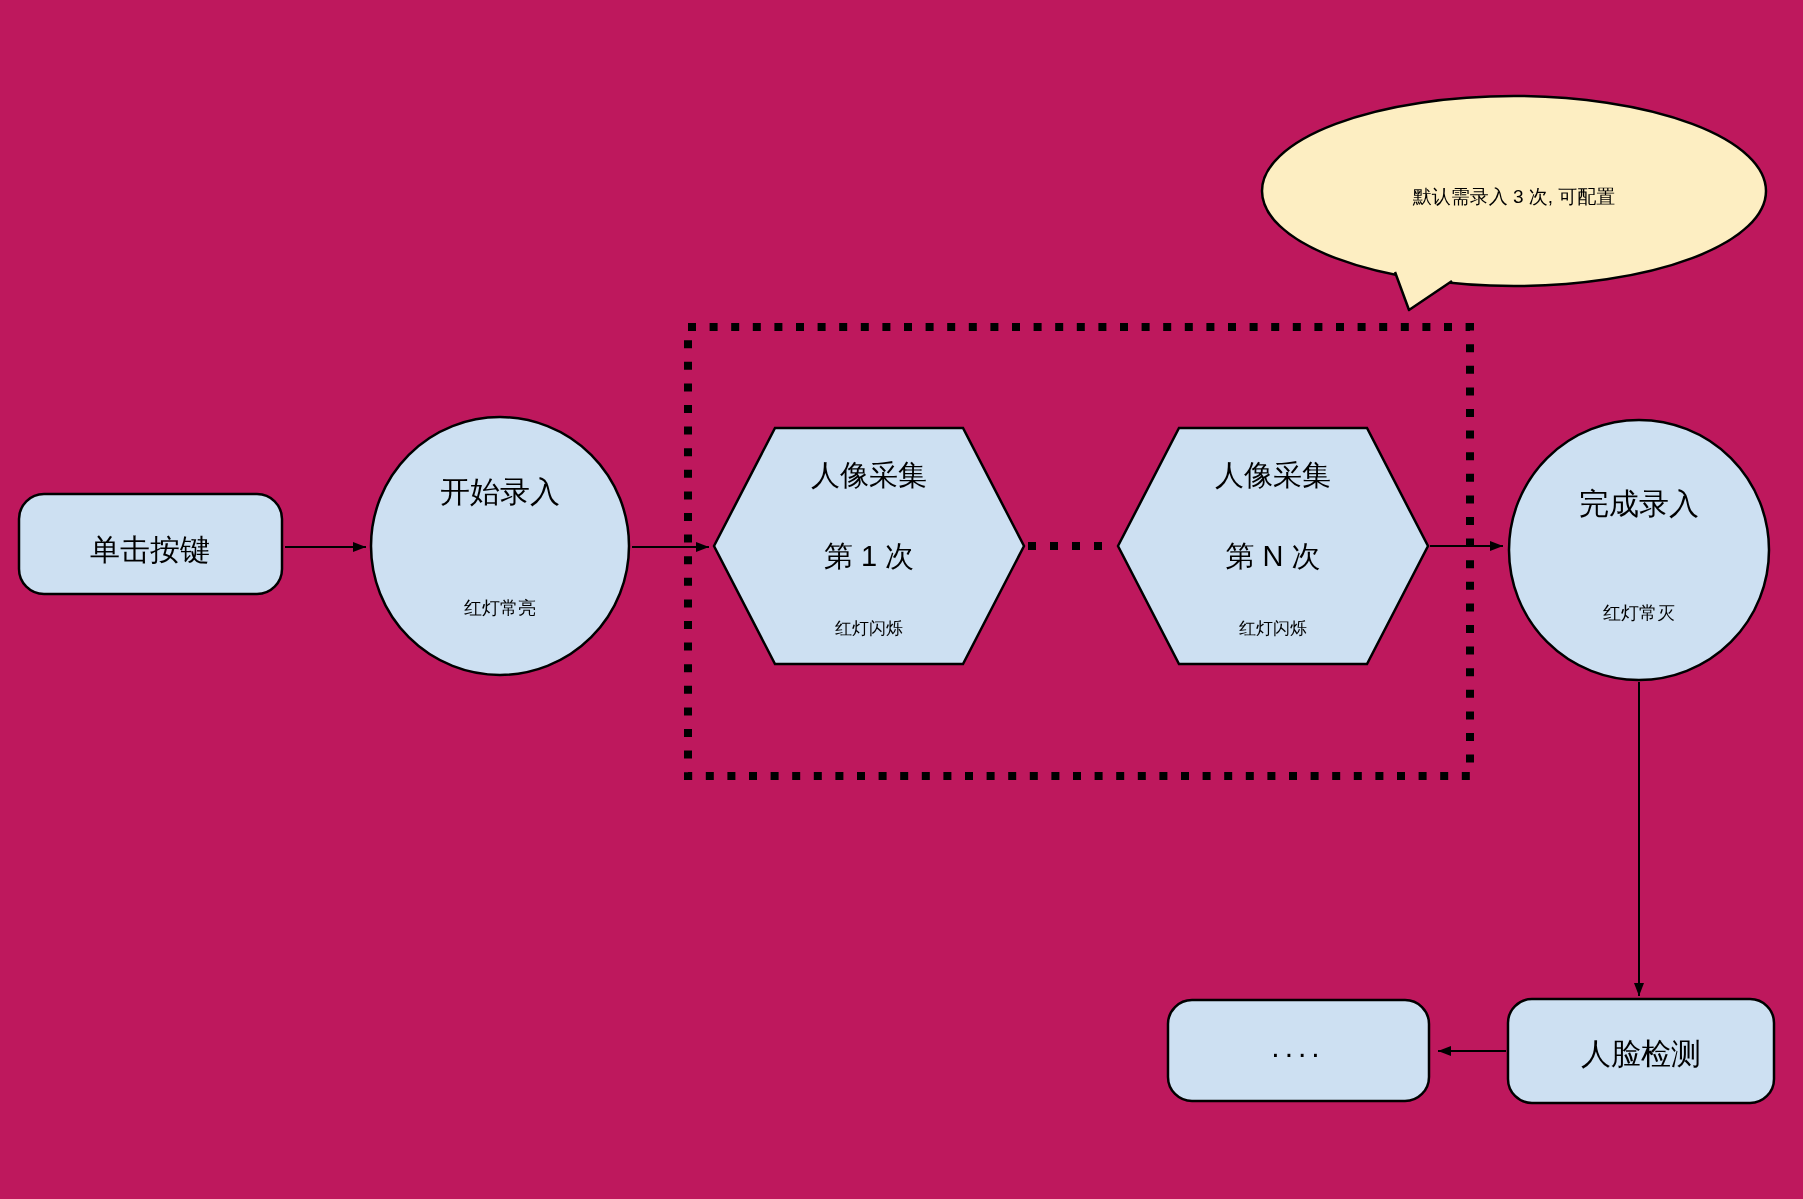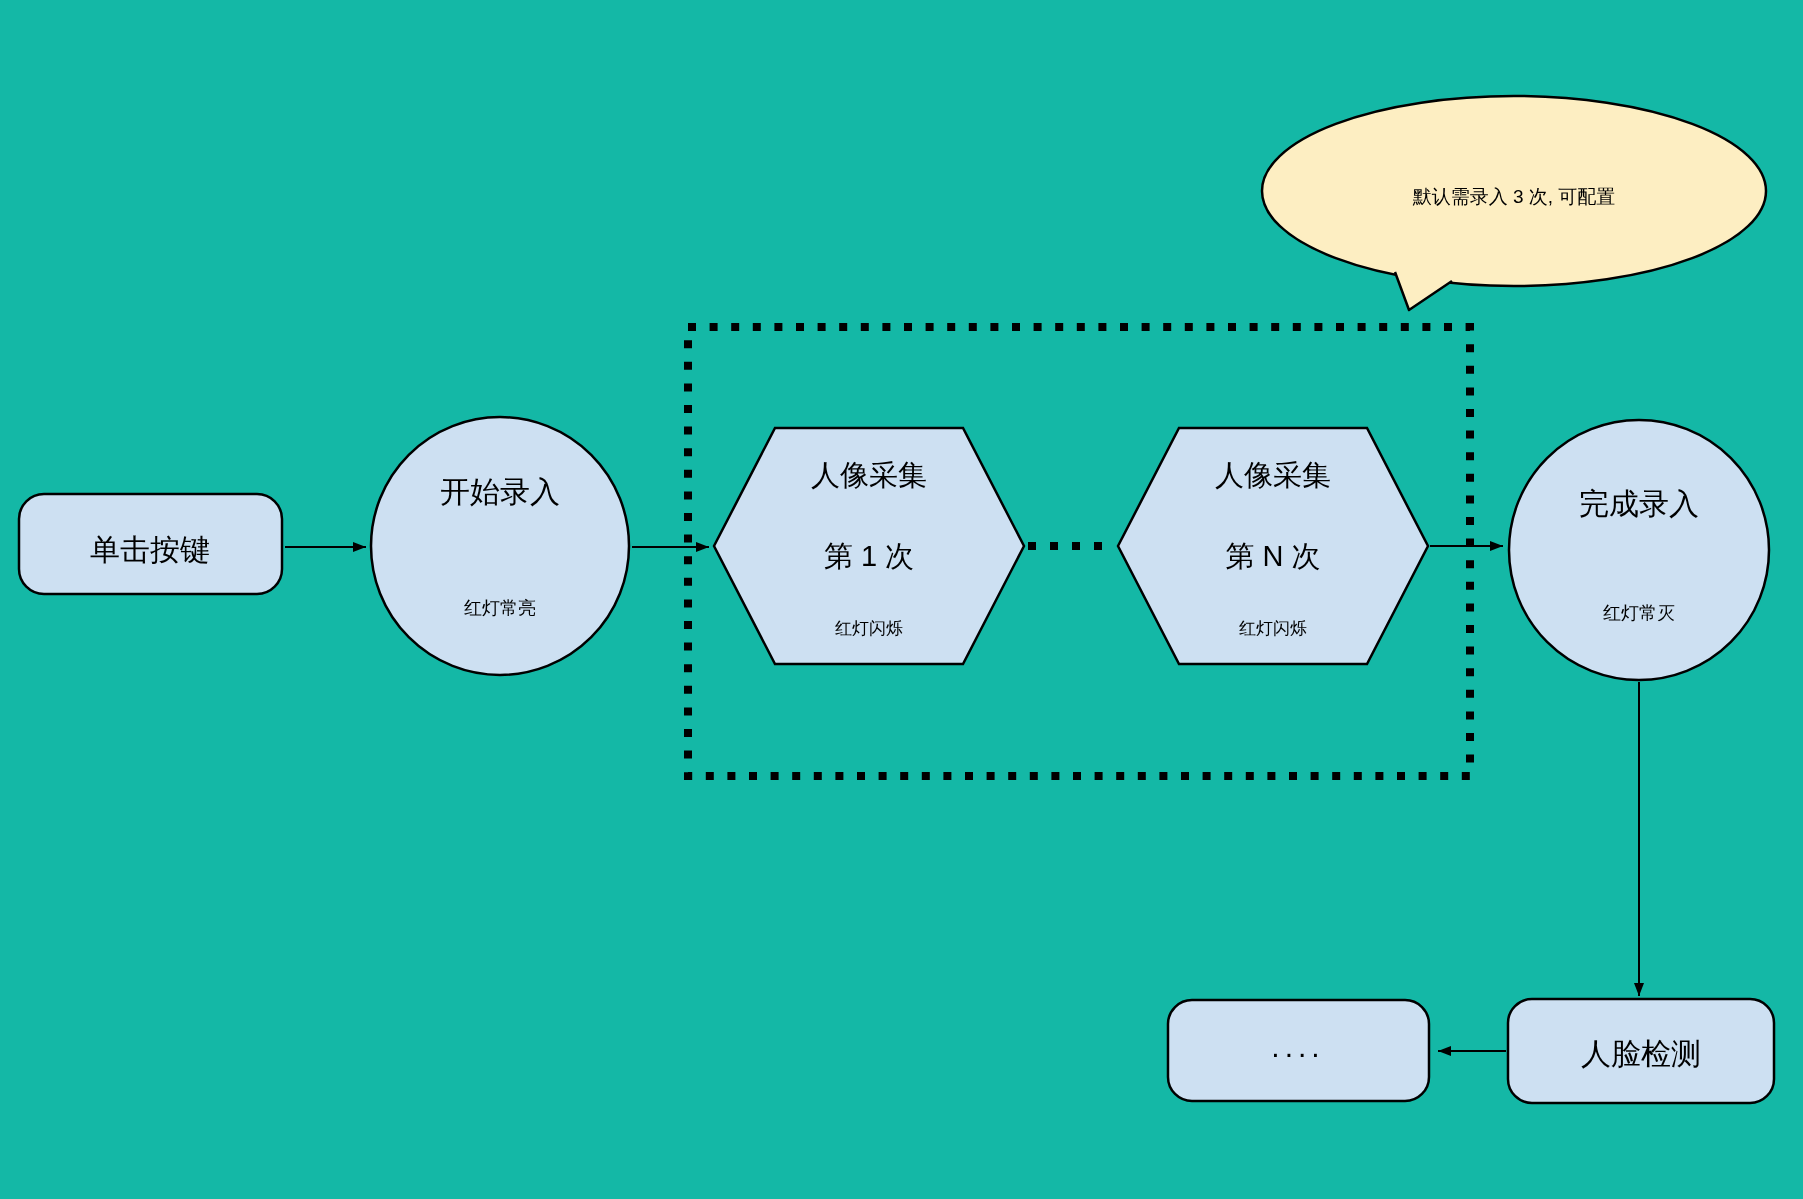--- a/index.html
+++ b/index.html
@@ -1,20 +1,20 @@
 <!DOCTYPE html>
 <html><head>
 <meta charset="utf-8">
 <style>
   html, body { margin: 0; padding: 0; background: #ffffff; }
   .canvas {
     position: relative;
     width: 1803px;
     height: 1199px;
-    background: #14b8a6;
+    background: #be185d;
     overflow: hidden;
     font-family: "Liberation Sans", sans-serif;
   }
   svg text {
     font-family: "Liberation Sans", "DejaVu Sans", sans-serif;
     fill: #000000;
     text-anchor: middle;
     dominant-baseline: central;
   }
   .node-shape   { stroke: #000000; stroke-width: 2.5; }

